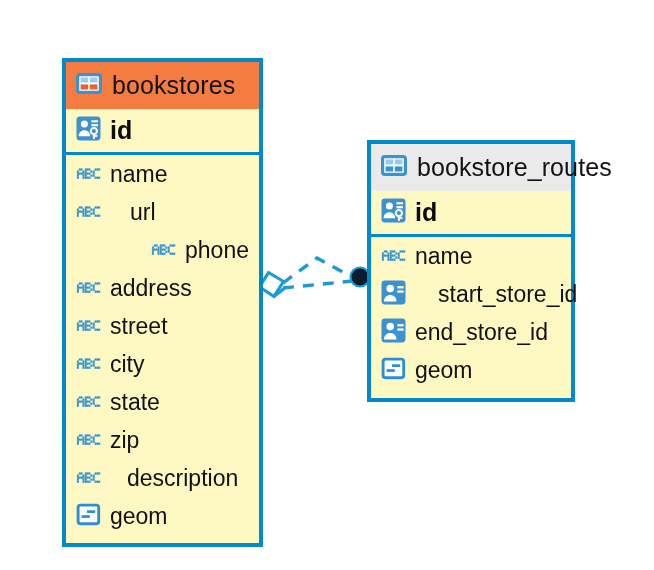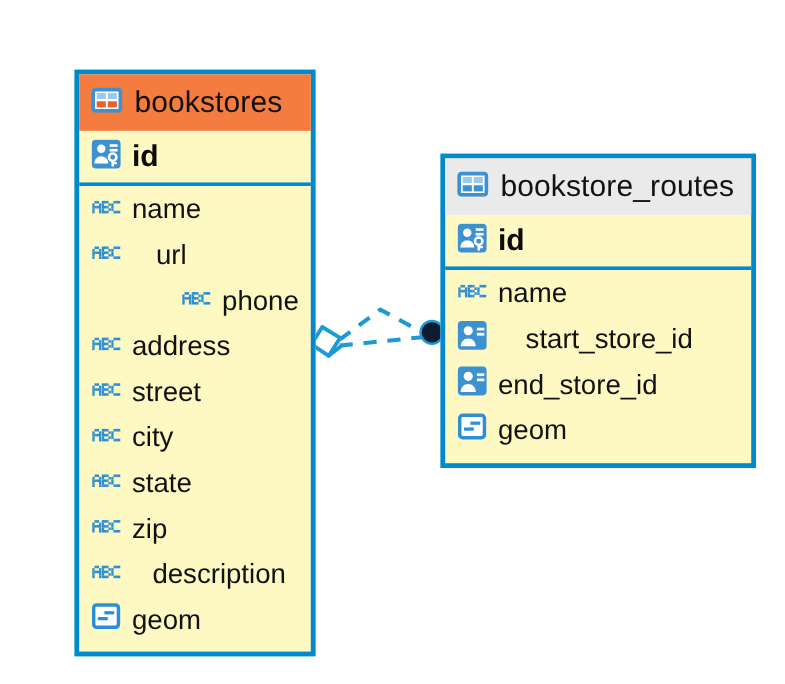--- a/index.html
+++ b/index.html
@@ -468,21 +468,21 @@
           <span class="ico"><svg width="25" height="25" viewBox="0 0 25 25" xmlns="http://www.w3.org/2000/svg">
               <rect x="2.1" y="3.1" width="20.6" height="18.6" rx="2.4" fill="#ffffff" stroke="#2C8FD4" stroke-width="2.9"></rect>
               <rect x="11" y="8.3" width="8.2" height="2.7" fill="#2C8FD4"></rect>
               <rect x="5.6" y="13.2" width="8.2" height="2.7" fill="#2C8FD4"></rect>
             </svg></span>
           <span class="fname">geom</span>
         </div>
       </div>
   </div>
 
-  <div class="entity" id="ent-routes" style="left:367px;top:128px;width:263px;height:262px;">
+  <div class="entity" id="ent-routes" style="left:367px;top:140px;width:208px;height:262px;">
 
     <div class="ent-header" style="background:#EAEAEA;">
       <span class="ico">
         <svg width="26" height="21" viewBox="0 0 26 21" xmlns="http://www.w3.org/2000/svg">
           <rect x="1.6" y="1.6" width="22.8" height="17.8" rx="2.2" fill="#ffffff" stroke="#3C92D0" stroke-width="3.2"></rect>
           <rect x="4.6" y="4.4" width="7.6" height="5.1" fill="#9CCBEA"></rect>
           <rect x="13.8" y="4.4" width="7.6" height="5.1" fill="#9CCBEA"></rect>
           <rect x="4.6" y="11.4" width="7.6" height="5.1" fill="#3C92D0"></rect>
           <rect x="13.8" y="11.4" width="7.6" height="5.1" fill="#3C92D0"></rect>
         </svg>

